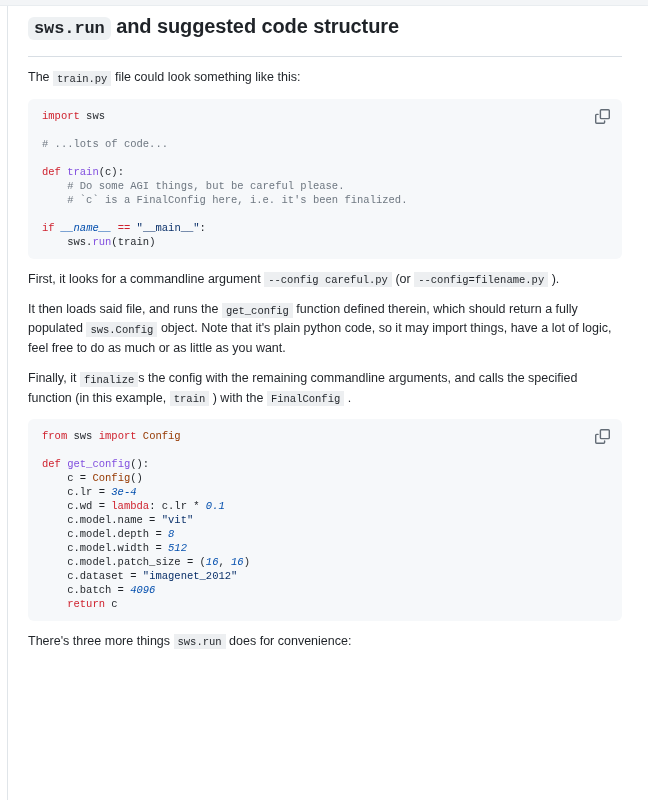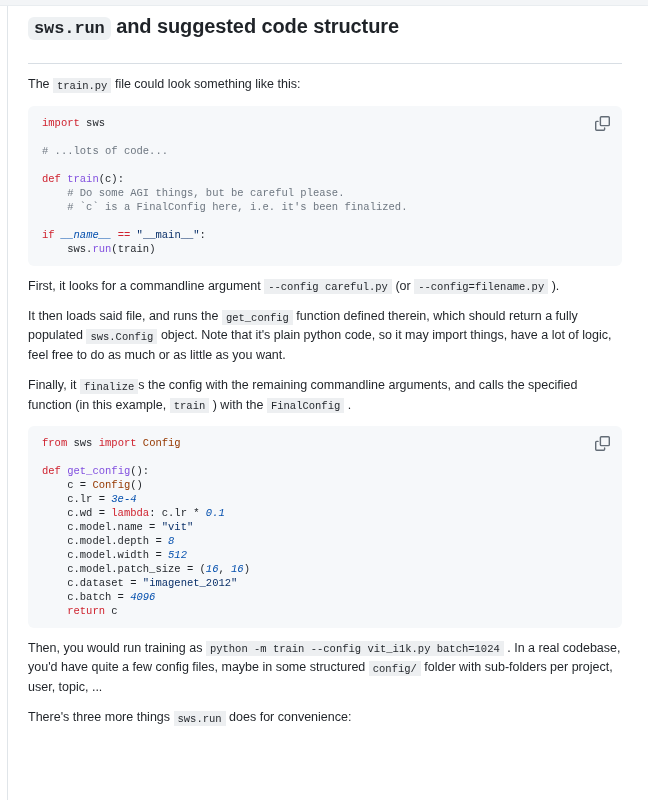--- a/index.html
+++ b/index.html
@@ -14,21 +14,21 @@
   .top-edge { height: 5px; background: #f3f5f7; border-bottom: 1px solid #e9edf0; }
   .page {
     margin-left: 7px;
     border-left: 1px solid #e0e5e9;
     padding: 8px 26px 0 20px;
     min-height: 795px;
     box-sizing: border-box;
   }
   h2 {
     margin: 0 0 11px 0;
-    padding-bottom: 24px;
+    padding-bottom: 17px;
     border-bottom: 1px solid #d8dee4;
     font-size: 20px;
     font-weight: 700;
     line-height: 1.25;
     letter-spacing: -0.1px;
   }
   h2 code {
     font-family: "Liberation Mono", "DejaVu Sans Mono", monospace;
     font-size: 17px;
     background: #eef1f3;
@@ -124,16 +124,15 @@
 <span class="tok-p">    c.batch = </span><span class="tok-n">4096</span>
 <span class="tok-p">    </span><span class="tok-k">return</span><span class="tok-p"> c</span></pre>
     <button class="copy-btn">
       <span><svg viewBox="0 0 16 16" width="15" height="15" aria-hidden="true">
             <path fill="#636c76" d="M0 6.75C0 5.784.784 5 1.75 5h1.5a.75.75 0 0 1 0 1.5h-1.5a.25.25 0 0 0-.25.25v7.5c0 .138.112.25.25.25h7.5a.25.25 0 0 0 .25-.25v-1.5a.75.75 0 0 1 1.5 0v1.5A1.75 1.75 0 0 1 9.25 16h-7.5A1.75 1.75 0 0 1 0 14.25Z"></path>
             <path fill="#636c76" d="M5 1.75C5 .784 5.784 0 6.75 0h7.5C15.216 0 16 .784 16 1.75v7.5A1.75 1.75 0 0 1 14.25 11h-7.5A1.75 1.75 0 0 1 5 9.25Zm1.75-.25a.25.25 0 0 0-.25.25v7.5c0 .138.112.25.25.25h7.5a.25.25 0 0 0 .25-.25v-7.5a.25.25 0 0 0-.25-.25Z"></path>
           </svg></span>
     </button>
   </div>
 
-  <p>Then, you would run training as <code class="ic">python -m train --config vit_i1k.py batch=1024</code> . In a real codebase, you'd have quite a few config files, maybe in some structured <code class="ic">config/</code> folder with sub-folders per project, user, topic, ...</p>
   <p>There's three more things <code class="ic">sws.run</code> does for convenience:</p>
 
 </div>
 
 </body></html>

